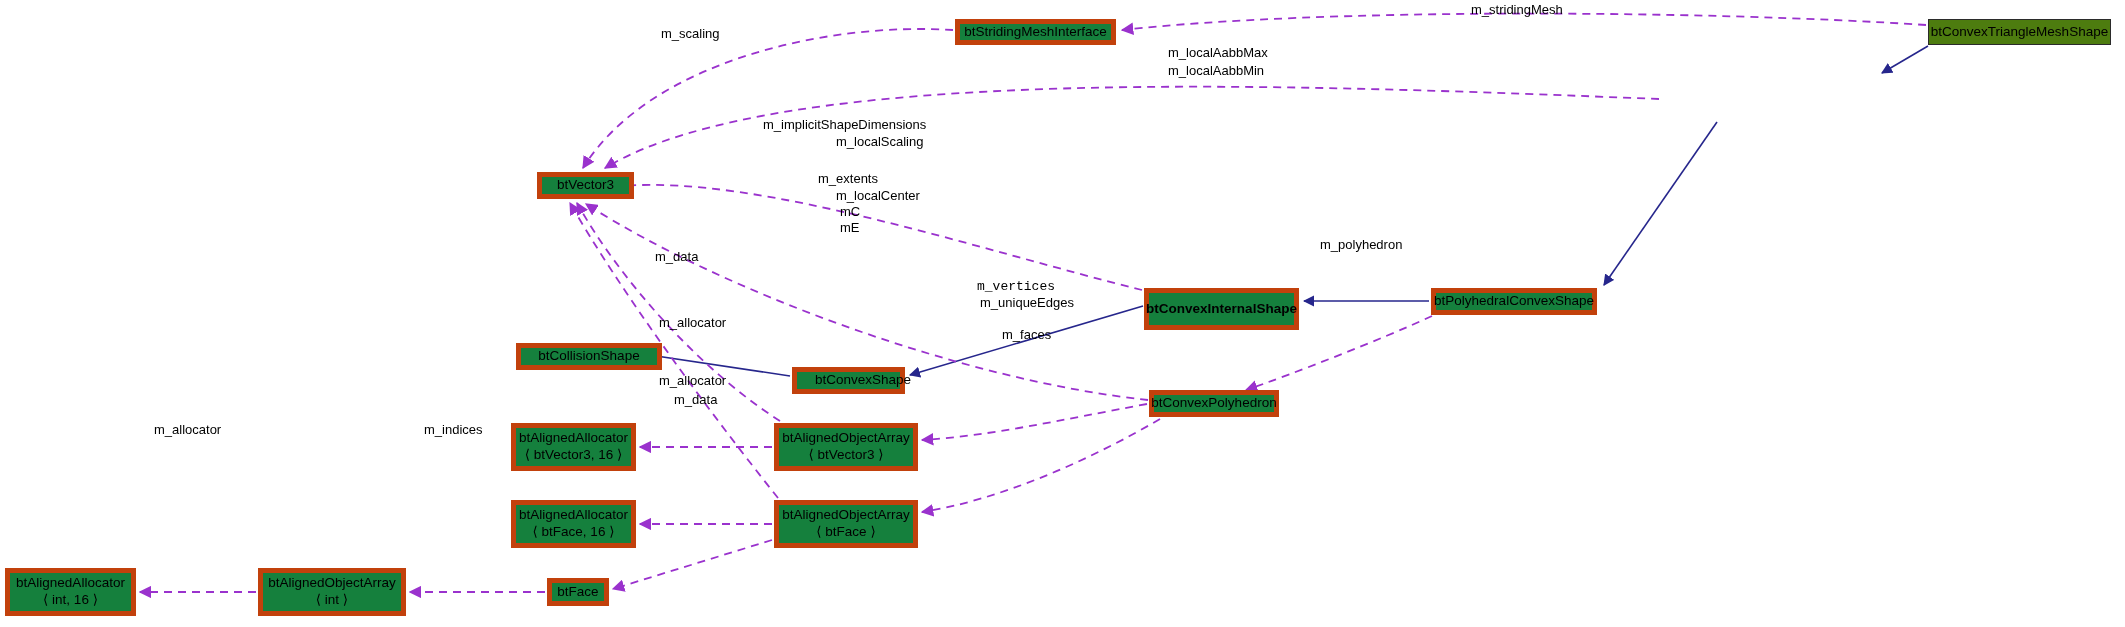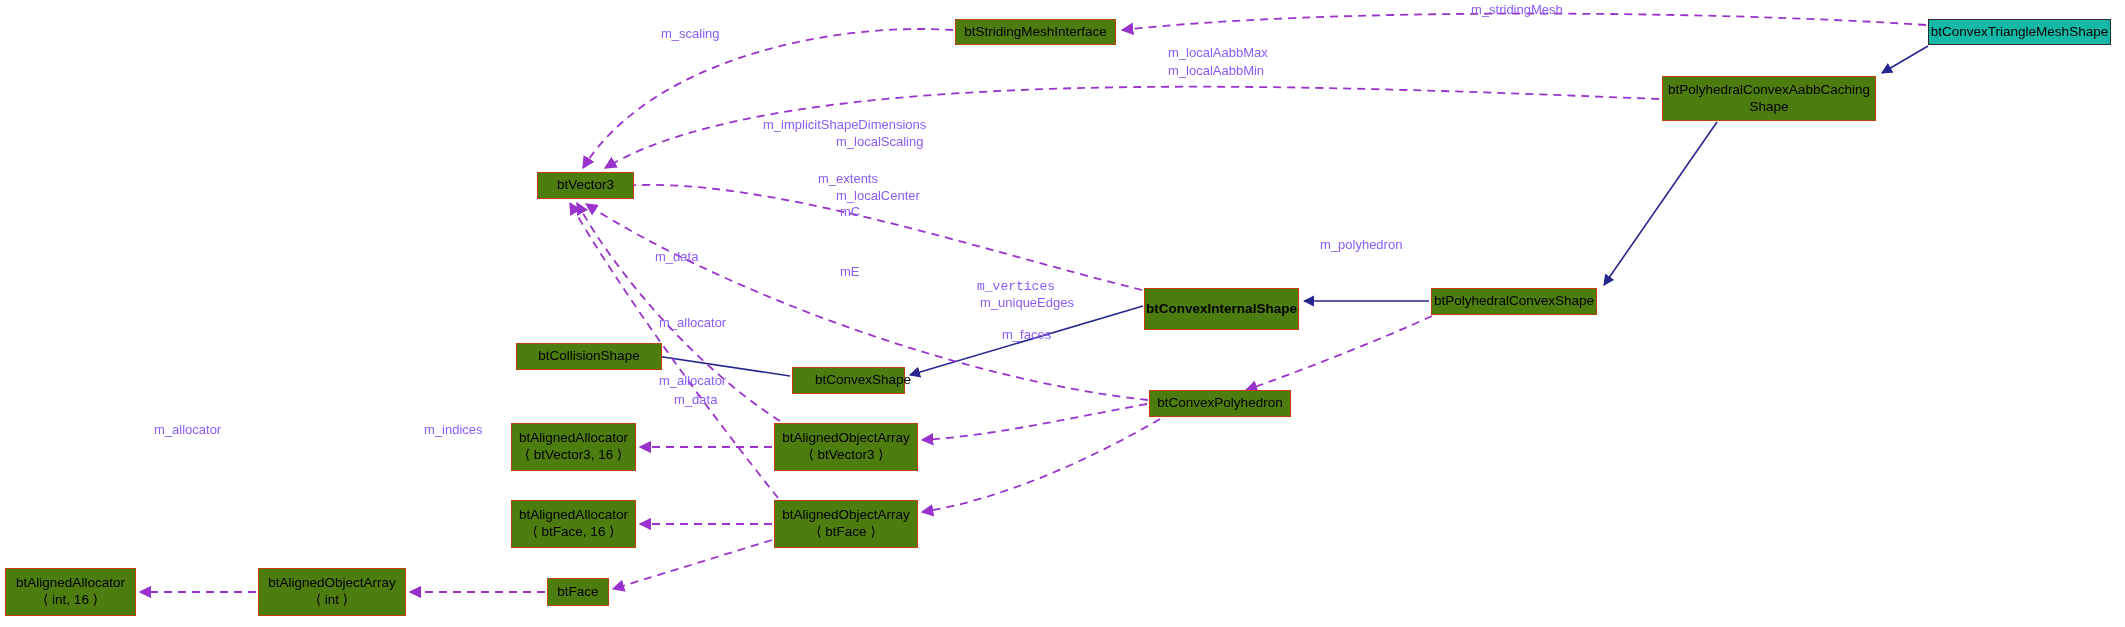--- a/index.html
+++ b/index.html
@@ -20,45 +20,45 @@
     position: absolute;
     left: 0;
     top: 0;
     width: 2125px;
     height: 627px;
     pointer-events: none;
   }
   .node {
     position: absolute;
     box-sizing: border-box;
-    border: 1px solid #c2410c;
-    background: #4d7c0f;
+    border: 5px solid #c2410c;
+    background: #15803d;
     color: #000000;
     font-size: 13.5px;
     line-height: 1.25;
     display: flex;
     flex-direction: column;
     align-items: center;
     justify-content: center;
     text-align: center;
     white-space: nowrap;
     z-index: 3;
   }
   .node .line2 {
     display: block;
   }
   .node.highlight {
-    background: #14b8a6;
+    background: #4d7c0f;
     border: 1px solid #2b2b2b;
     text-align: right;
   }
   .edge-label {
     position: absolute;
     font-size: 13px;
-    color: #8b5cf6;
+    color: #000000;
     white-space: nowrap;
     z-index: 2;
     text-align: center;
   }
 </style>
 </head>
 <body>
 
 <div id="diagram">
 
@@ -120,24 +120,20 @@
   </svg>
 
   <div class="node" style="left:955px; top:19px; width:161px; height:26px;">
     <span>btStridingMeshInterface</span>
   </div>
 
   <div class="node highlight" style="left:1928px; top:19px; width:183px; height:26px;">
     <span>btConvexTriangleMeshShape</span>
   </div>
 
-  <div class="node" style="left:1662px; top:76px; width:214px; height:45px;">
-    <span>btPolyhedralConvexAabbCaching</span>
-    <span class="line2">Shape</span>
-  </div>
 
   <div class="node" style="left:537px; top:172px; width:97px; height:27px;">
     <span>btVector3</span>
   </div>
 
   <div class="node" style="left:1144px; top:288px; width:155px; height:42px;font-weight:bold;">
     <span>btConvexInternalShape</span>
   </div>
 
   <div class="node" style="left:1431px; top:288px; width:166px; height:27px;">
@@ -145,21 +141,21 @@
   </div>
 
   <div class="node" style="left:516px; top:343px; width:146px; height:27px;">
     <span>btCollisionShape</span>
   </div>
 
   <div class="node" style="left:792px; top:367px; width:113px; height:27px;padding-left:29px;">
     <span>btConvexShape</span>
   </div>
 
-  <div class="node" style="left:1149px; top:390px; width:142px; height:27px;">
+  <div class="node" style="left:1149px; top:390px; width:130px; height:27px;">
     <span>btConvexPolyhedron</span>
   </div>
 
   <div class="node" style="left:511px; top:423px; width:125px; height:48px;">
     <span>btAlignedAllocator</span>
     <span class="line2">⟨ btVector3, 16 ⟩</span>
   </div>
 
   <div class="node" style="left:774px; top:423px; width:144px; height:48px;">
     <span>btAlignedObjectArray</span>
@@ -201,21 +197,21 @@
   <div class="edge-label" style="left:763px; top:117px;">m_implicitShapeDimensions</div>
 
   <div class="edge-label" style="left:836px; top:134px;">m_localScaling</div>
 
   <div class="edge-label" style="left:818px; top:171px;">m_extents</div>
 
   <div class="edge-label" style="left:800px; top:188px;margin-left:36px;">m_localCenter</div>
 
   <div class="edge-label" style="left:840px; top:204px;">mC</div>
 
-  <div class="edge-label" style="left:840px; top:220px;margin-top:44px;">mE</div>
+  <div class="edge-label" style="left:840px; top:220px;">mE</div>
 
   <div class="edge-label" style="left:655px; top:249px;">m_data</div>
 
   <div class="edge-label" style="left:1320px; top:237px;">m_polyhedron</div>
 
   <div class="edge-label" style="left:977px; top:279px;font-family:Liberation Mono, monospace;">m_vertices</div>
 
   <div class="edge-label" style="left:980px; top:295px;">m_uniqueEdges</div>
 
   <div class="edge-label" style="left:1002px; top:327px;">m_faces</div>

